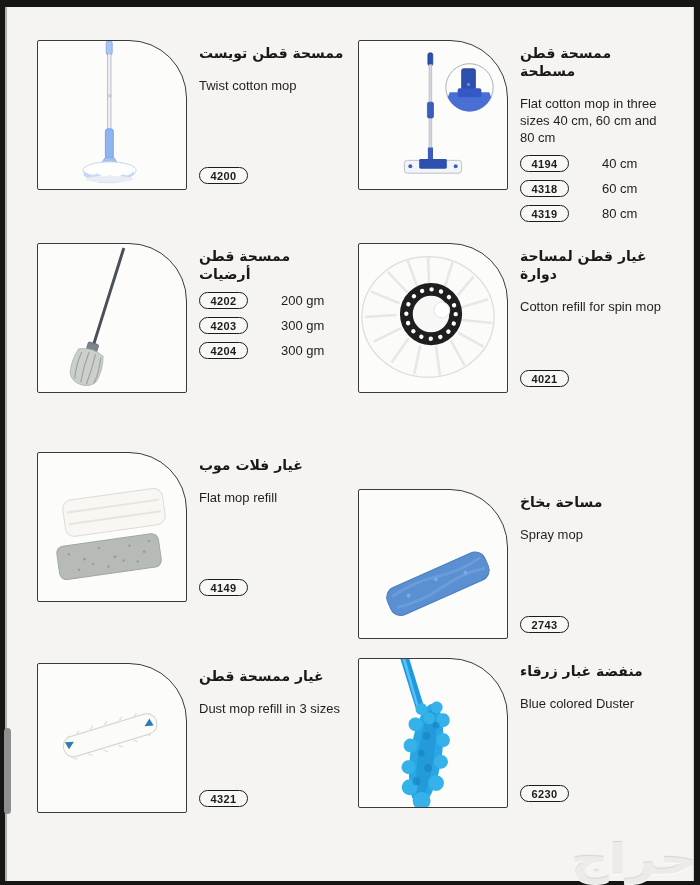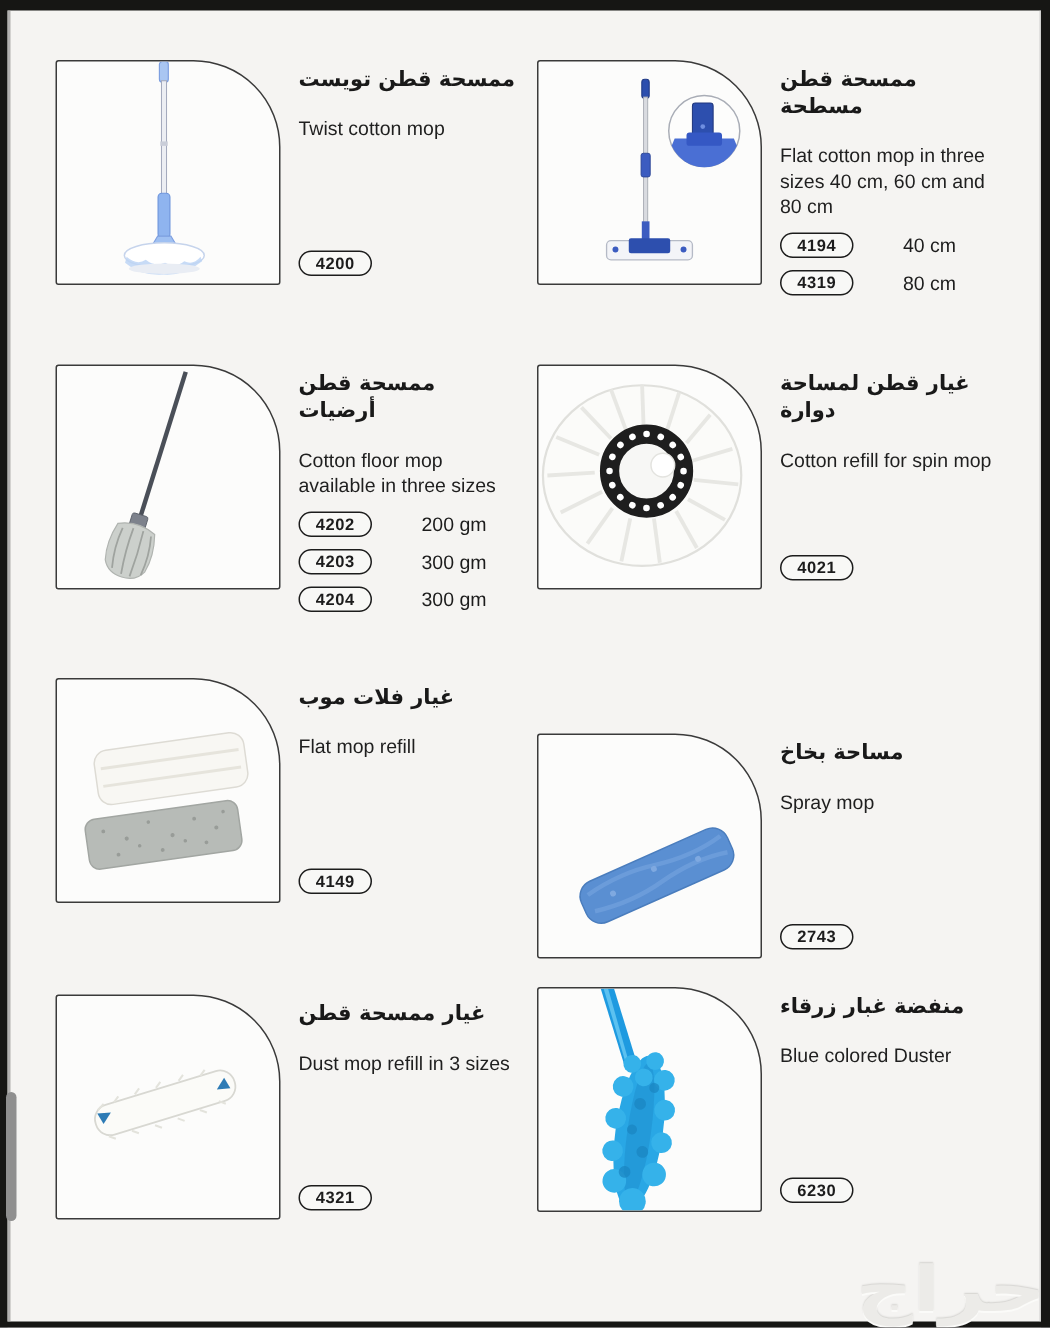--- a/index.html
+++ b/index.html
@@ -104,41 +104,44 @@
     </div>
     <div class="info">
       <div class="title">ممسحة قطن مسطحة</div>
       <div class="desc">Flat cotton mop in three sizes 40 cm, 60 cm and 80 cm</div>
       <div class="codes">
         <div class="code-row">
           <span class="pill">4194</span>
           <span class="size-label">40 cm</span>
         </div>
         <div class="code-row">
+          <span class="pill">4318</span>
+          <span class="size-label">60 cm</span>
+        </div>
+        <div class="code-row">
           <span class="pill">4319</span>
           <span class="size-label">80 cm</span>
         </div>
       </div>
     </div>
   </div>
 
   <div class="card" style="left:37px;top:243px;">
     <div class="imgbox">
       <svg viewBox="0 0 150 150">
         <line x1="87" y1="4" x2="56" y2="103" stroke="#4a4f58" stroke-width="3"></line>
         <g transform="rotate(17 53 112)">
           <rect x="47.5" y="100" width="11" height="9" rx="1.5" fill="#7d828c" stroke="#5d626c" stroke-width="0.6"></rect>
           <path d="M40 110 q13 -6 26 0 q4 14 1 26 q-4 8 -14 8 q-10 0 -14 -8 q-3 -12 1 -26 Z" fill="#ccd0cc" stroke="#b0b4b0" stroke-width="0.8"></path>
           <path d="M44 112 q-2 14 1 28 M51 110 q-1 16 1 32 M58 110 q1 16 0 32 M64 112 q3 13 1 27" stroke="#9fa39f" stroke-width="1.2" fill="none"></path>
         </g>
       </svg>
     </div>
     <div class="info">
       <div class="title">ممسحة قطن أرضيات</div>
-      <div class="desc">Cotton floor mop available in three sizes</div>
       <div class="codes">
         <div class="code-row">
           <span class="pill">4202</span>
           <span class="size-label">200 gm</span>
         </div>
         <div class="code-row">
           <span class="pill">4203</span>
           <span class="size-label">300 gm</span>
         </div>
         <div class="code-row">

